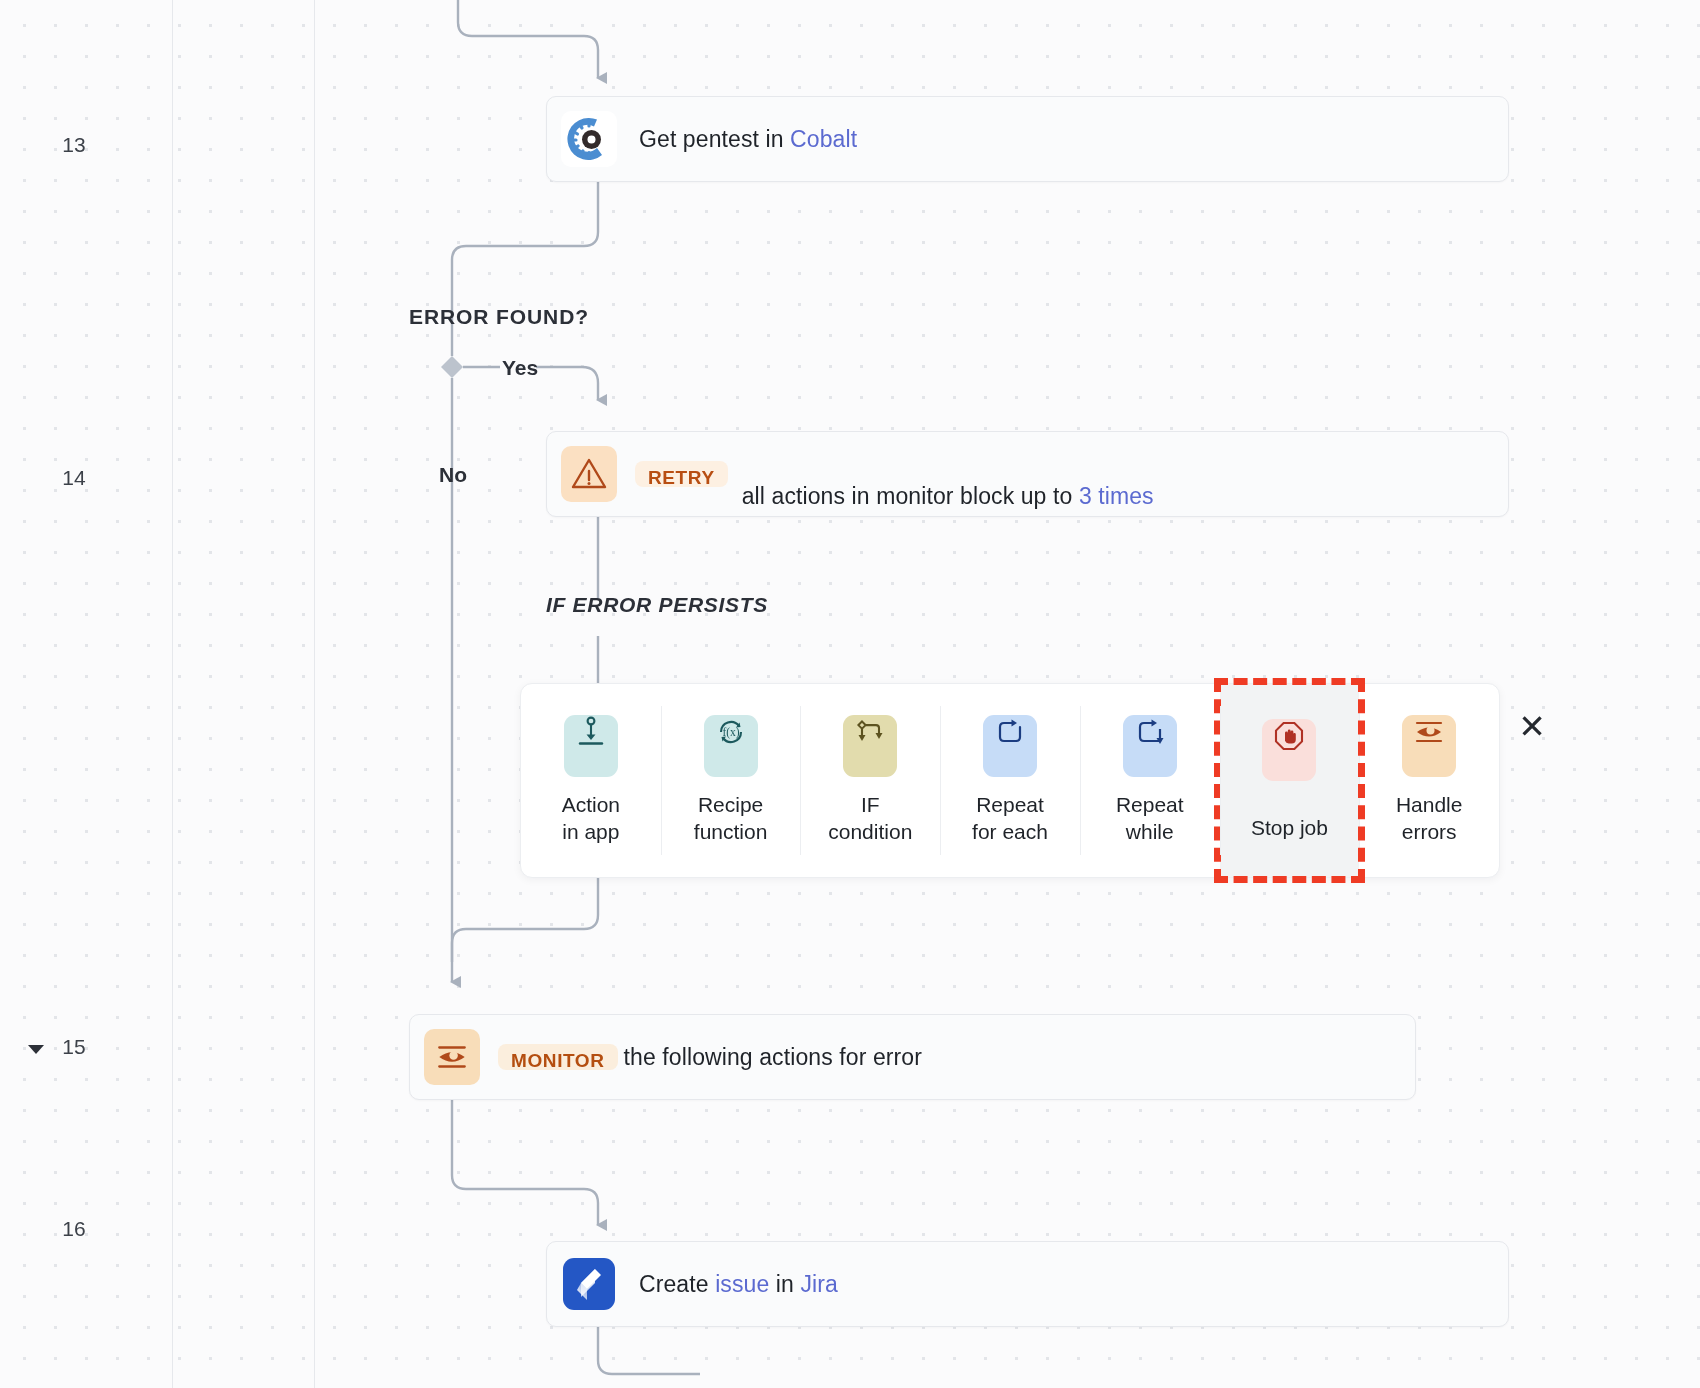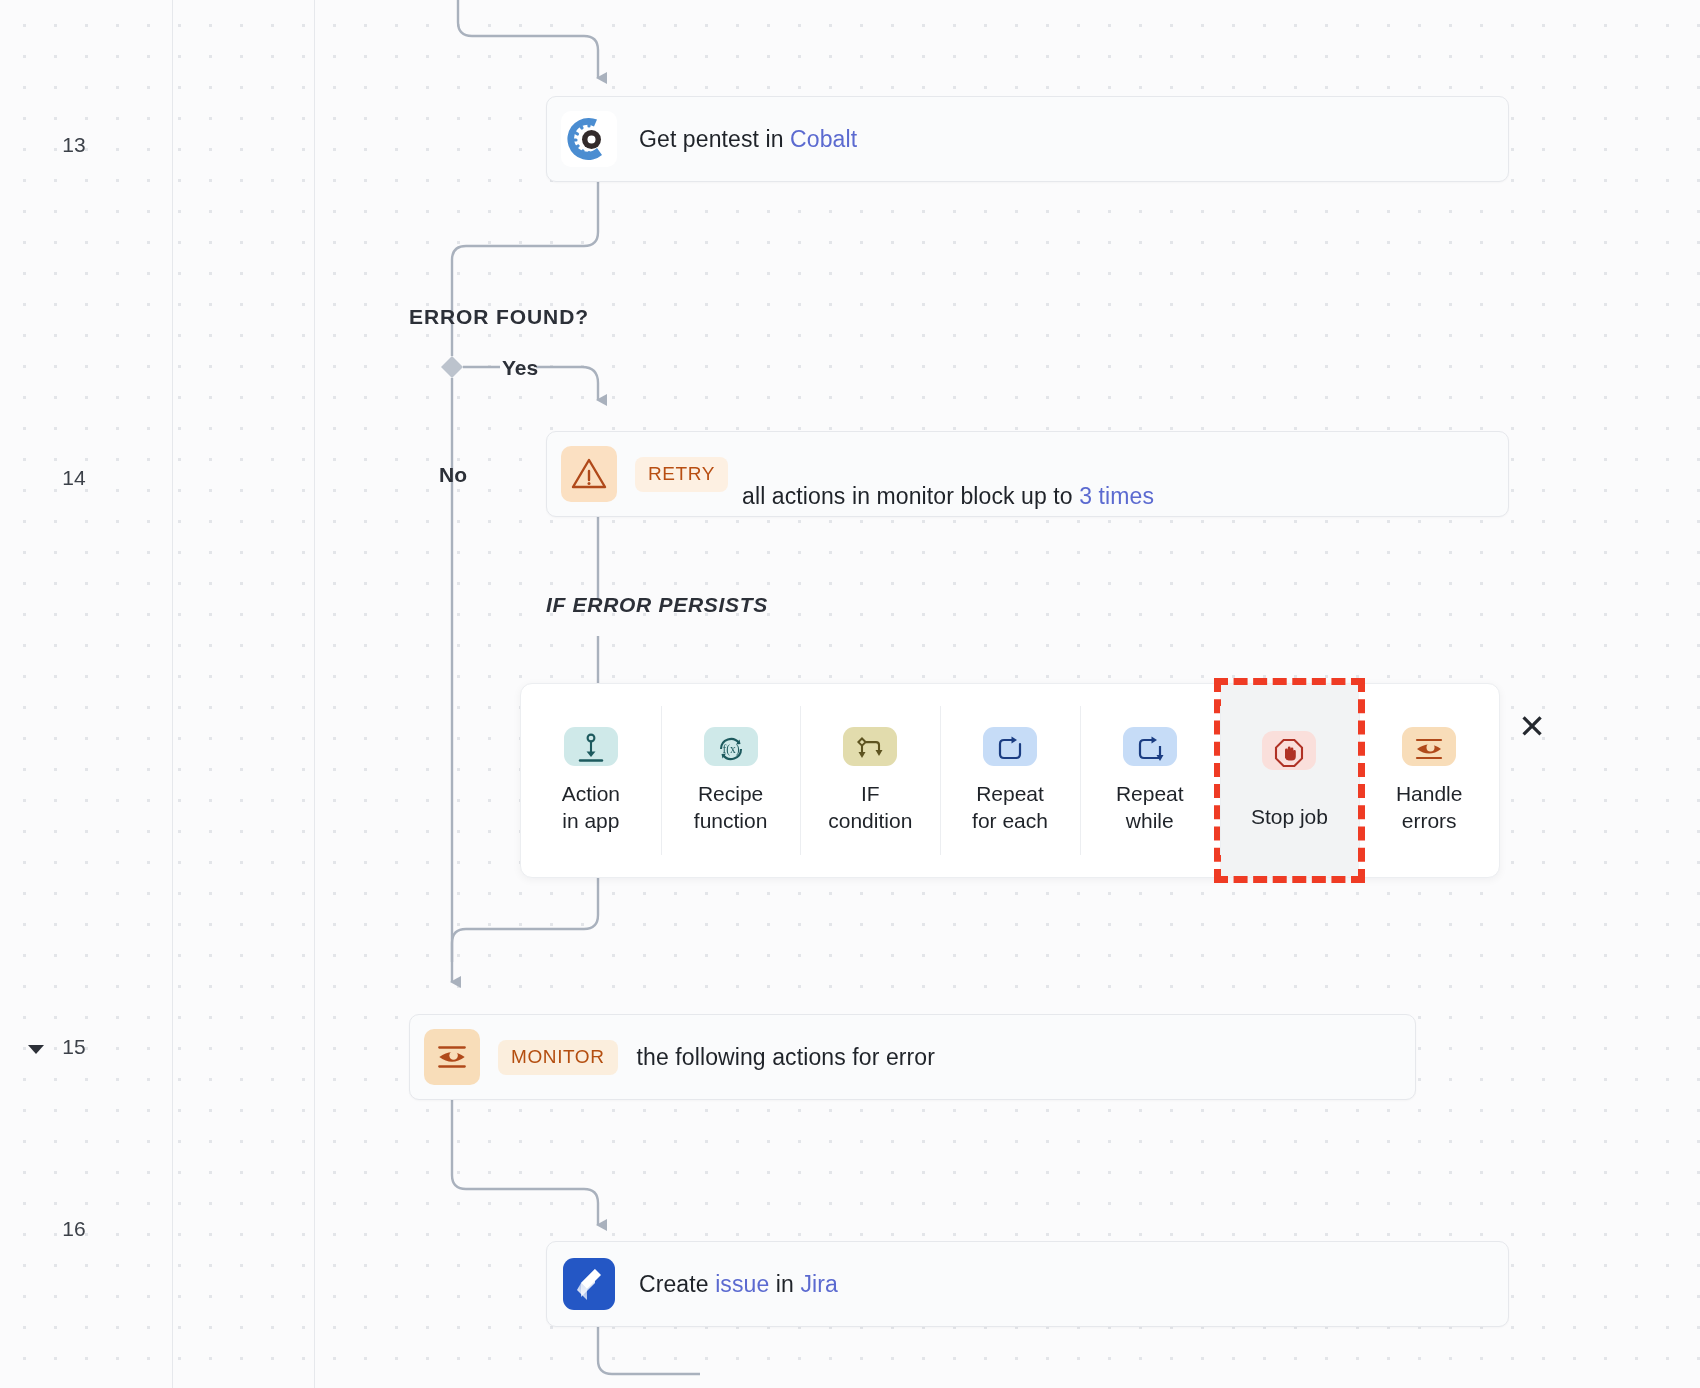--- a/index.html
+++ b/index.html
@@ -82,24 +82,24 @@
   .card-text {
     font-size: 23px;
     color: #1f2329;
     margin-left: 22px;
     white-space: nowrap;
     letter-spacing: .1px;
   }
   .card-text .lnk { color: #5b6ad0; }
   .pill {
     margin-left: 18px;
-    padding: 7px 13px 9px;
+    padding: 7px 13px 0;
     border-radius: 8px;
     font-size: 19px;
-    font-weight: normal;
+    font-weight: bold;
     letter-spacing: .6px;
     line-height: 1;
     white-space: nowrap;
   }
   .pill.retry  { background: #fdf0e2; color: #b84e12; }
   .pill.monitor{ background: #fbeedd; color: #b44e10; }
 
   .icon-warning { background: #fbe0c2; }
   .icon-monitor { background: #f8ddb9; }
 
@@ -145,24 +145,24 @@
     cursor: pointer;
   }
   .pal-item + .pal-item::before {
     content: "";
     position: absolute;
     left: 0; top: 22px; bottom: 22px;
     width: 1px;
     background: #eceef1;
   }
   .pal-icon {
-    width: 54px; height: 39px;
+    width: 54px; height: 62px;
     border-radius: 11px;
     display: flex;
-    align-items: flex-end;
+    align-items: flex-start;
     justify-content: center;
   }
   .pal-icon.teal   { background: #cfe9e9; }
   .pal-icon.olive  { background: #e2dcad; }
   .pal-icon.blue   { background: #c6dcf7; }
   .pal-icon.rose   { background: #fadfdb; }
   .pal-icon.peach  { background: #f8ddb9; }
   .pal-label {
     margin-top: 15px;
     text-align: center;
@@ -386,21 +386,21 @@
   <div class="card" style="left:409px; top:1014px; width:1007px; height:86px;">
     <div class="card-icon icon-monitor">
       <svg width="36" height="36" viewBox="0 0 34 34">
         <line x1="5" y1="8" x2="29" y2="8" stroke="#b0491a" stroke-width="2.2" stroke-linecap="round"></line>
         <line x1="5" y1="26" x2="29" y2="26" stroke="#b0491a" stroke-width="2.2" stroke-linecap="round"></line>
         <path d="M5,17 Q17,8 29,17 Q17,26 5,17 Z" fill="#b0491a"></path>
         <circle cx="18.5" cy="15.5" r="4" fill="#f8ddb9"></circle>
       </svg>
     </div>
     <div class="pill monitor">MONITOR</div>
-    <div class="card-text" style="margin-left:19px;">
+    <div class="card-text" style="margin-left:6px;">
       <span>the following actions for error</span>
     </div>
   </div>
 
   <div class="card" style="left:546px; top:1241px; width:963px; height:86px;">
     <div class="card-icon" style="background:transparent;">
       <svg width="56" height="56" viewBox="0 0 56 56">
         <rect x="2" y="2" width="52" height="52" rx="11" fill="#2457c5"></rect>
         <defs>
           <linearGradient id="jg1" x1="0" y1="0" x2="1" y2="1">

